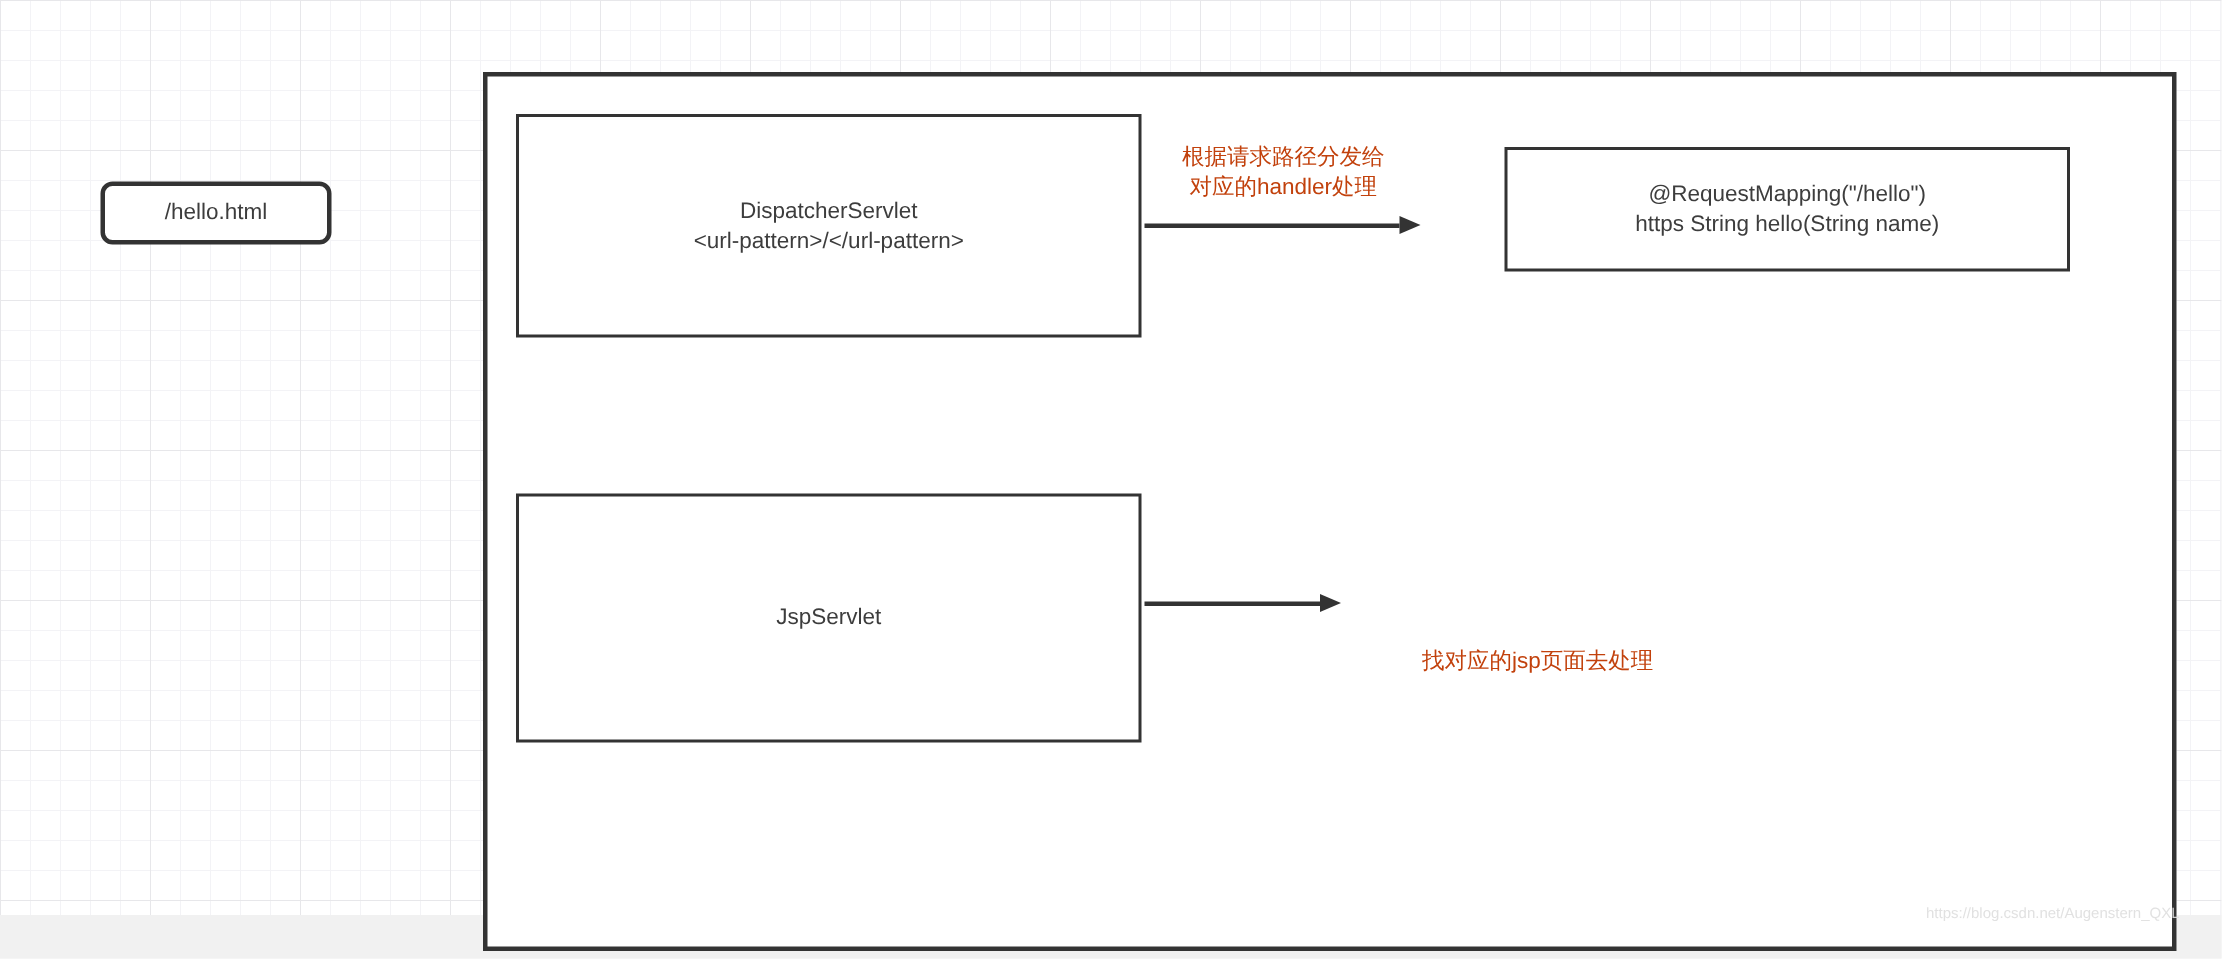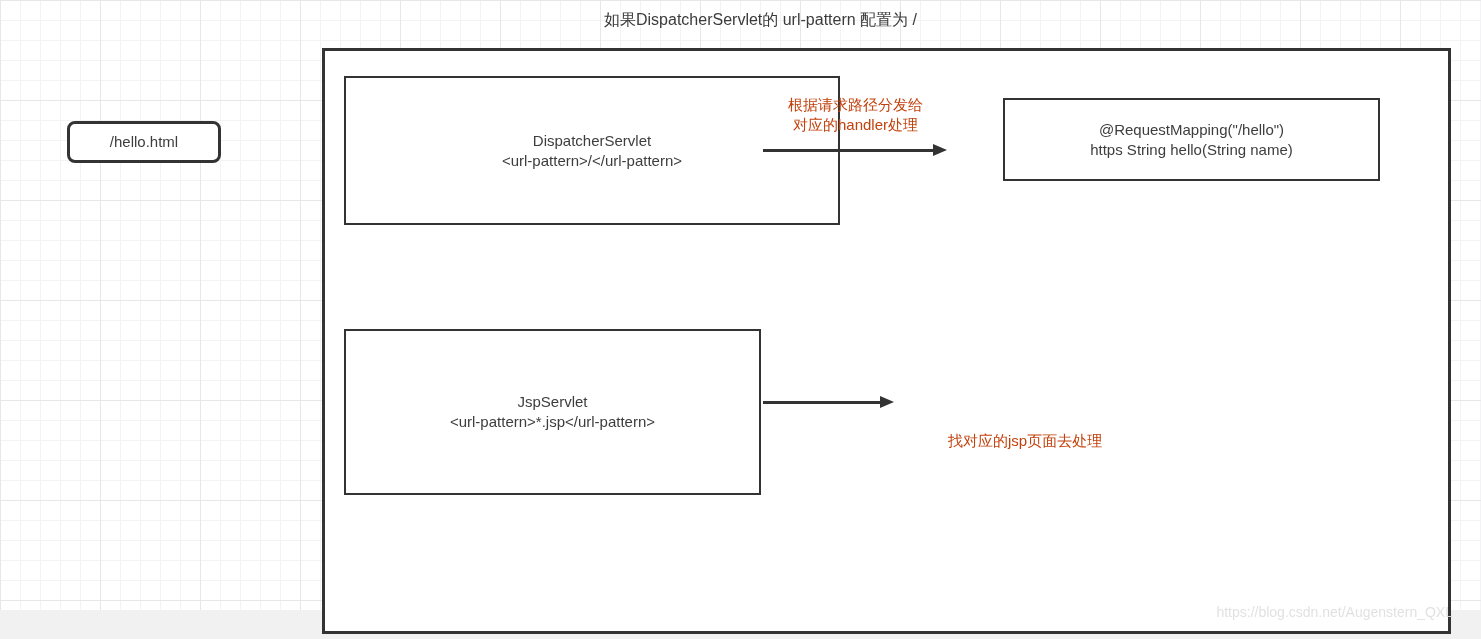--- a/index.html
+++ b/index.html
@@ -50,21 +50,21 @@
     border-width: 3px;
     background: #ffffff;
   }
 
   .request-path-box {
     left: 67px; top: 121px;
     width: 154px; height: 42px;
     border-width: 3px; border-radius: 8px;
   }
 
-  .dispatcher-box { left: 344px; top: 76px;  width: 496px; height: 149px; }
+  .dispatcher-box { left: 344px; top: 76px;  width: 417px; height: 149px; }
   .jsp-box        { left: 344px; top: 329px; width: 417px; height: 166px; }
   .handler-box    { left: 1003px; top: 98px; width: 377px; height: 83px; }
 
   .arrow {
     position: absolute; height: 2.5px; background: #333333;
   }
   .arrow::after {
     content: '';
     position: absolute; right: -14px; top: -5.5px;
     width: 0; height: 0;
@@ -81,34 +81,33 @@
     color: #c2410c;
     text-align: center;
     white-space: nowrap;
   }
   .label-dispatcher { left: 768px; top: 95px; width: 175px; }
   .label-jsp        { left: 948px; top: 391px; text-align: left; margin-top: 40px; }
 
   .watermark {
     position: absolute;
     right: 28px; top: 604px;
-    font-size: 14px;
+    font-size: 10px;
     color: rgba(222, 222, 222, 0.9);
     white-space: nowrap;
     margin-left: 32px;
   }
 </style>
 </head>
 <body>
 
 <div class="stage">
 
   <div class="canvas"></div>
 
-  <div class="diagram-title">如果DispatcherServlet的 url-pattern 配置为 /</div>
 
   <div class="shape request-path-box">
     <div>/hello.html</div>
   </div>
 
   <div class="shape container-box"></div>
 
   <div class="shape dispatcher-box">
     <div>DispatcherServlet</div>
     <div>&lt;url-pattern&gt;/&lt;/url-pattern&gt;</div>
@@ -121,21 +120,20 @@
     <div>对应的handler处理</div>
   </div>
 
   <div class="shape handler-box">
     <div>@RequestMapping("/hello")</div>
     <div>https String hello(String name)</div>
   </div>
 
   <div class="shape jsp-box">
     <div>JspServlet</div>
-    <div>&lt;url-pattern&gt;*.jsp&lt;/url-pattern&gt;</div>
   </div>
 
   <div class="arrow arrow-jsp"></div>
 
   <div class="arrow-label label-jsp">找对应的jsp页面去处理</div>
 
   <div class="watermark">https://blog.csdn.net/Augenstern_QXL</div>
 
 </div>
 

